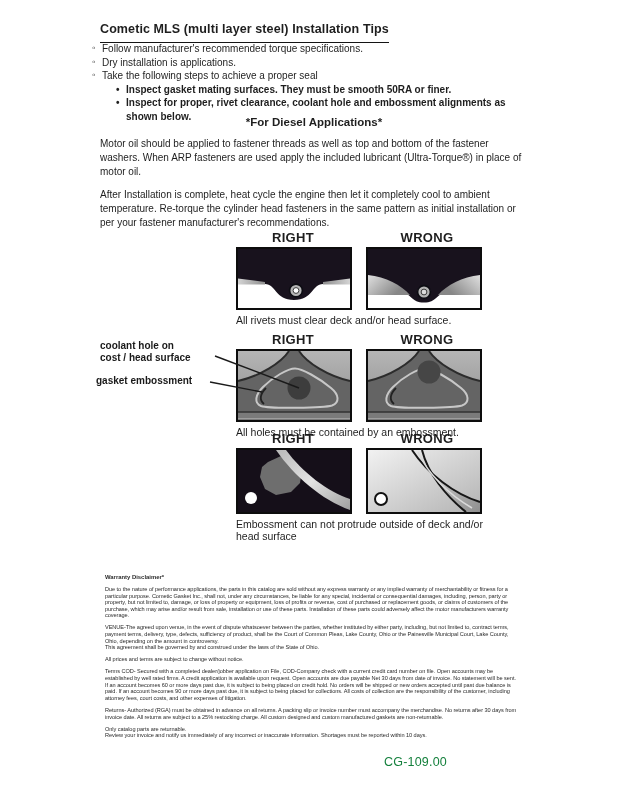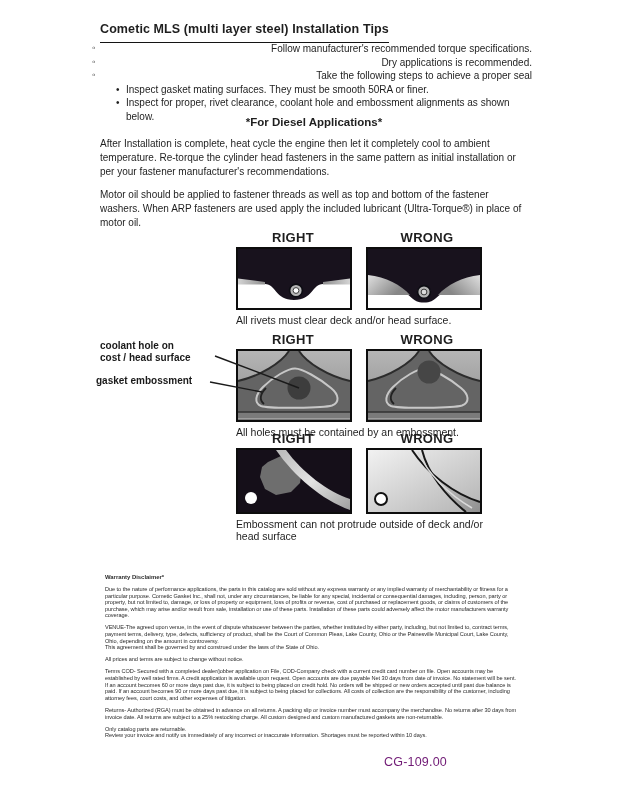--- a/index.html
+++ b/index.html
@@ -7,23 +7,23 @@
     position:relative;width:618px;height:800px;background:#ffffff;overflow:hidden;
     font-family:"Liberation Sans","DejaVu Sans",sans-serif;color:#1e1e1e;
   }
   
   .doc-title{
     position:absolute;left:100px;top:22px;font-size:12.5px;font-weight:bold;
     letter-spacing:.1px;
   }
   .doc-title span{display:inline-block;border-bottom:1.6px solid #141414;padding-bottom:6px;}
   .tips{position:absolute;left:92px;top:42px;width:440px;font-size:10px;line-height:13.5px;}
-  .b1{position:relative;padding-left:10px;text-align:right;}
+  .b1{position:relative;padding-left:10px;}
   .b1::before{content:"◦";position:absolute;left:0;top:-1px;font-size:10px;}
-  .b2{position:relative;padding-left:10px;margin-left:24px;}
+  .b2{position:relative;padding-left:10px;margin-left:24px;font-weight:bold;}
   .b2::before{content:"•";position:absolute;left:0;top:0;font-size:10px;}
   .diesel{position:absolute;left:100px;top:116px;width:428px;}
   .diesel h2{font-size:11.5px;font-weight:bold;margin:0 0 9px 0;text-align:center;}
   .diesel p{font-size:10px;line-height:14px;margin:0 0 9px 0;}
   
   .diagrow{position:absolute;left:236px;width:248px;}
   .dr-heads{display:flex;gap:20px;margin-bottom:2px;}
   .dr-heads div{width:116px;text-align:center;font-size:13px;font-weight:bold;letter-spacing:.3px;}
   .dr-panels{display:flex;gap:14px;}
   .dr-panels svg{display:block;}
@@ -34,43 +34,43 @@
   .diag-label{
     position:absolute;font-size:10px;font-weight:bold;line-height:11.5px;color:#1a1a1a;
   }
   #label-coolant{left:100px;top:340px;width:114px;}
   #label-emboss{left:96px;top:375px;width:110px;}
   #leader-lines{position:absolute;left:205px;top:350px;pointer-events:none;z-index:5;}
   
   .legal{position:absolute;left:105px;top:574px;width:415px;color:#2a2a2a;}
   .legal h3{font-size:5.9px;font-weight:bold;margin:0 0 6px 0;}
   .legal p{font-size:5.6px;line-height:6.6px;letter-spacing:-.05px;margin:0 0 5.5px 0;white-space:pre-line;}
-  .page-num{position:absolute;left:384px;top:755px;font-size:12.5px;letter-spacing:.2px;color:#701a75;}
+  .page-num{position:absolute;left:384px;top:755px;font-size:12.5px;letter-spacing:.2px;color:#15803d;}
 </style>
 </head>
 <body>
 
 <div id="page">
 
   <div class="doc-title">
     <span>Cometic MLS (multi layer steel) Installation Tips</span>
   </div>
 
   <div class="tips">
     <div class="b1">Follow manufacturer's recommended torque specifications.</div>
-    <div class="b1">Dry applications is recommended.</div>
+    <div class="b1">Dry installation is applications.</div>
     <div class="b1">Take the following steps to achieve a proper seal</div>
     <div class="b2">Inspect gasket mating surfaces.  They must be smooth 50RA or finer.</div>
     <div class="b2">Inspect for proper, rivet clearance, coolant hole and embossment alignments as shown below.</div>
   </div>
 
   <div class="diesel">
     <h2>*For Diesel Applications*</h2>
+    <p>Motor oil should be applied to fastener threads as well as top and bottom of the fastener washers. When ARP fasteners are used apply the included lubricant (Ultra-Torque®) in place of motor oil.</p>
     <p>After Installation is complete, heat cycle the engine then let it completely cool to ambient temperature. Re-torque the cylinder head fasteners in the same pattern as initial installation or per your fastener manufacturer's recommendations.</p>
-    <p>Motor oil should be applied to fastener threads as well as top and bottom of the fastener washers. When ARP fasteners are used apply the included lubricant (Ultra-Torque®) in place of motor oil.</p>
   </div>
 
   <div class="diagrow" id="row1">
     <div class="dr-heads">
       <div>RIGHT</div>
       <div>WRONG</div>
     </div>
     <div class="dr-panels">
       <svg width="116" height="63" viewBox="0 0 116 63">
         <defs>

